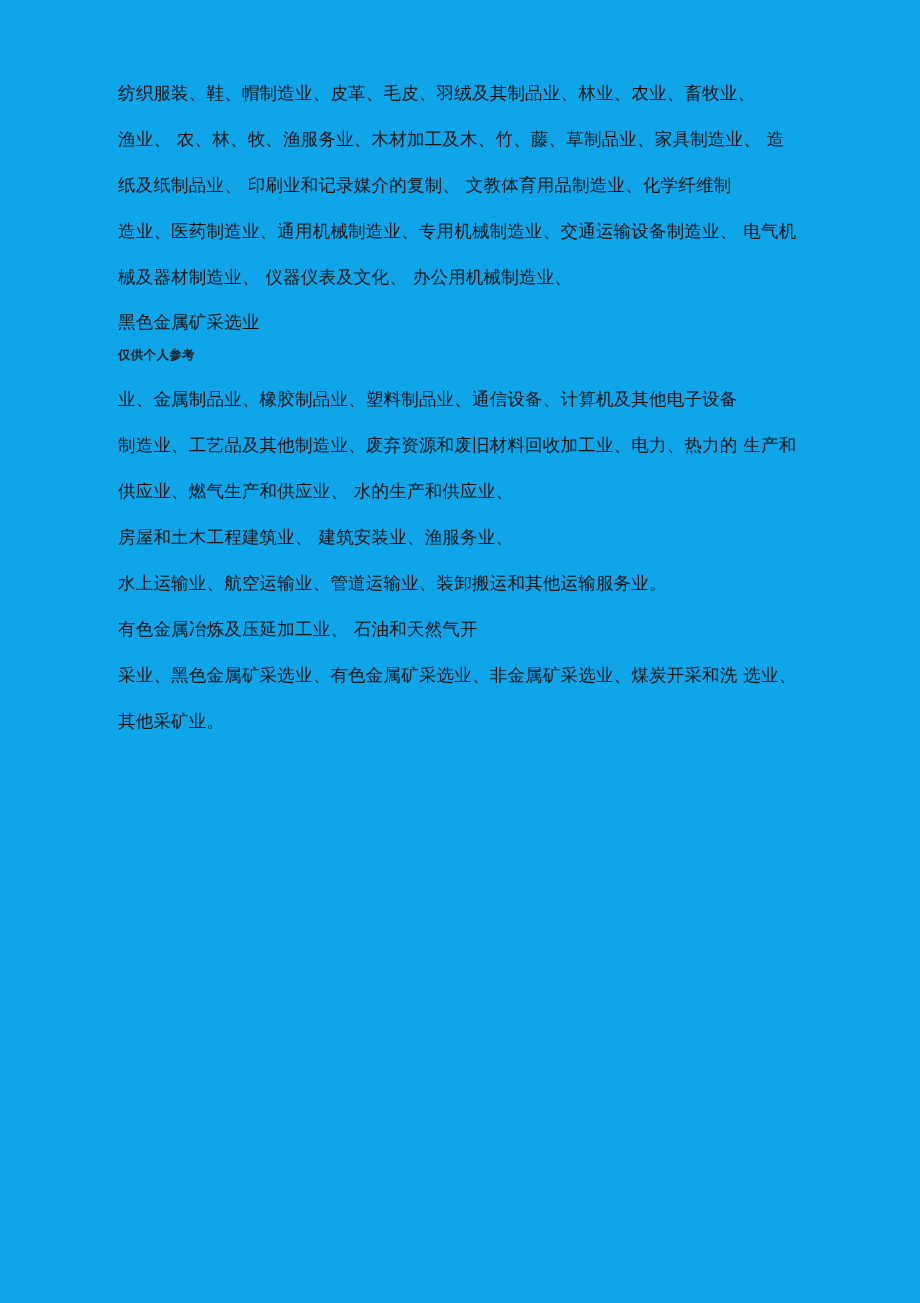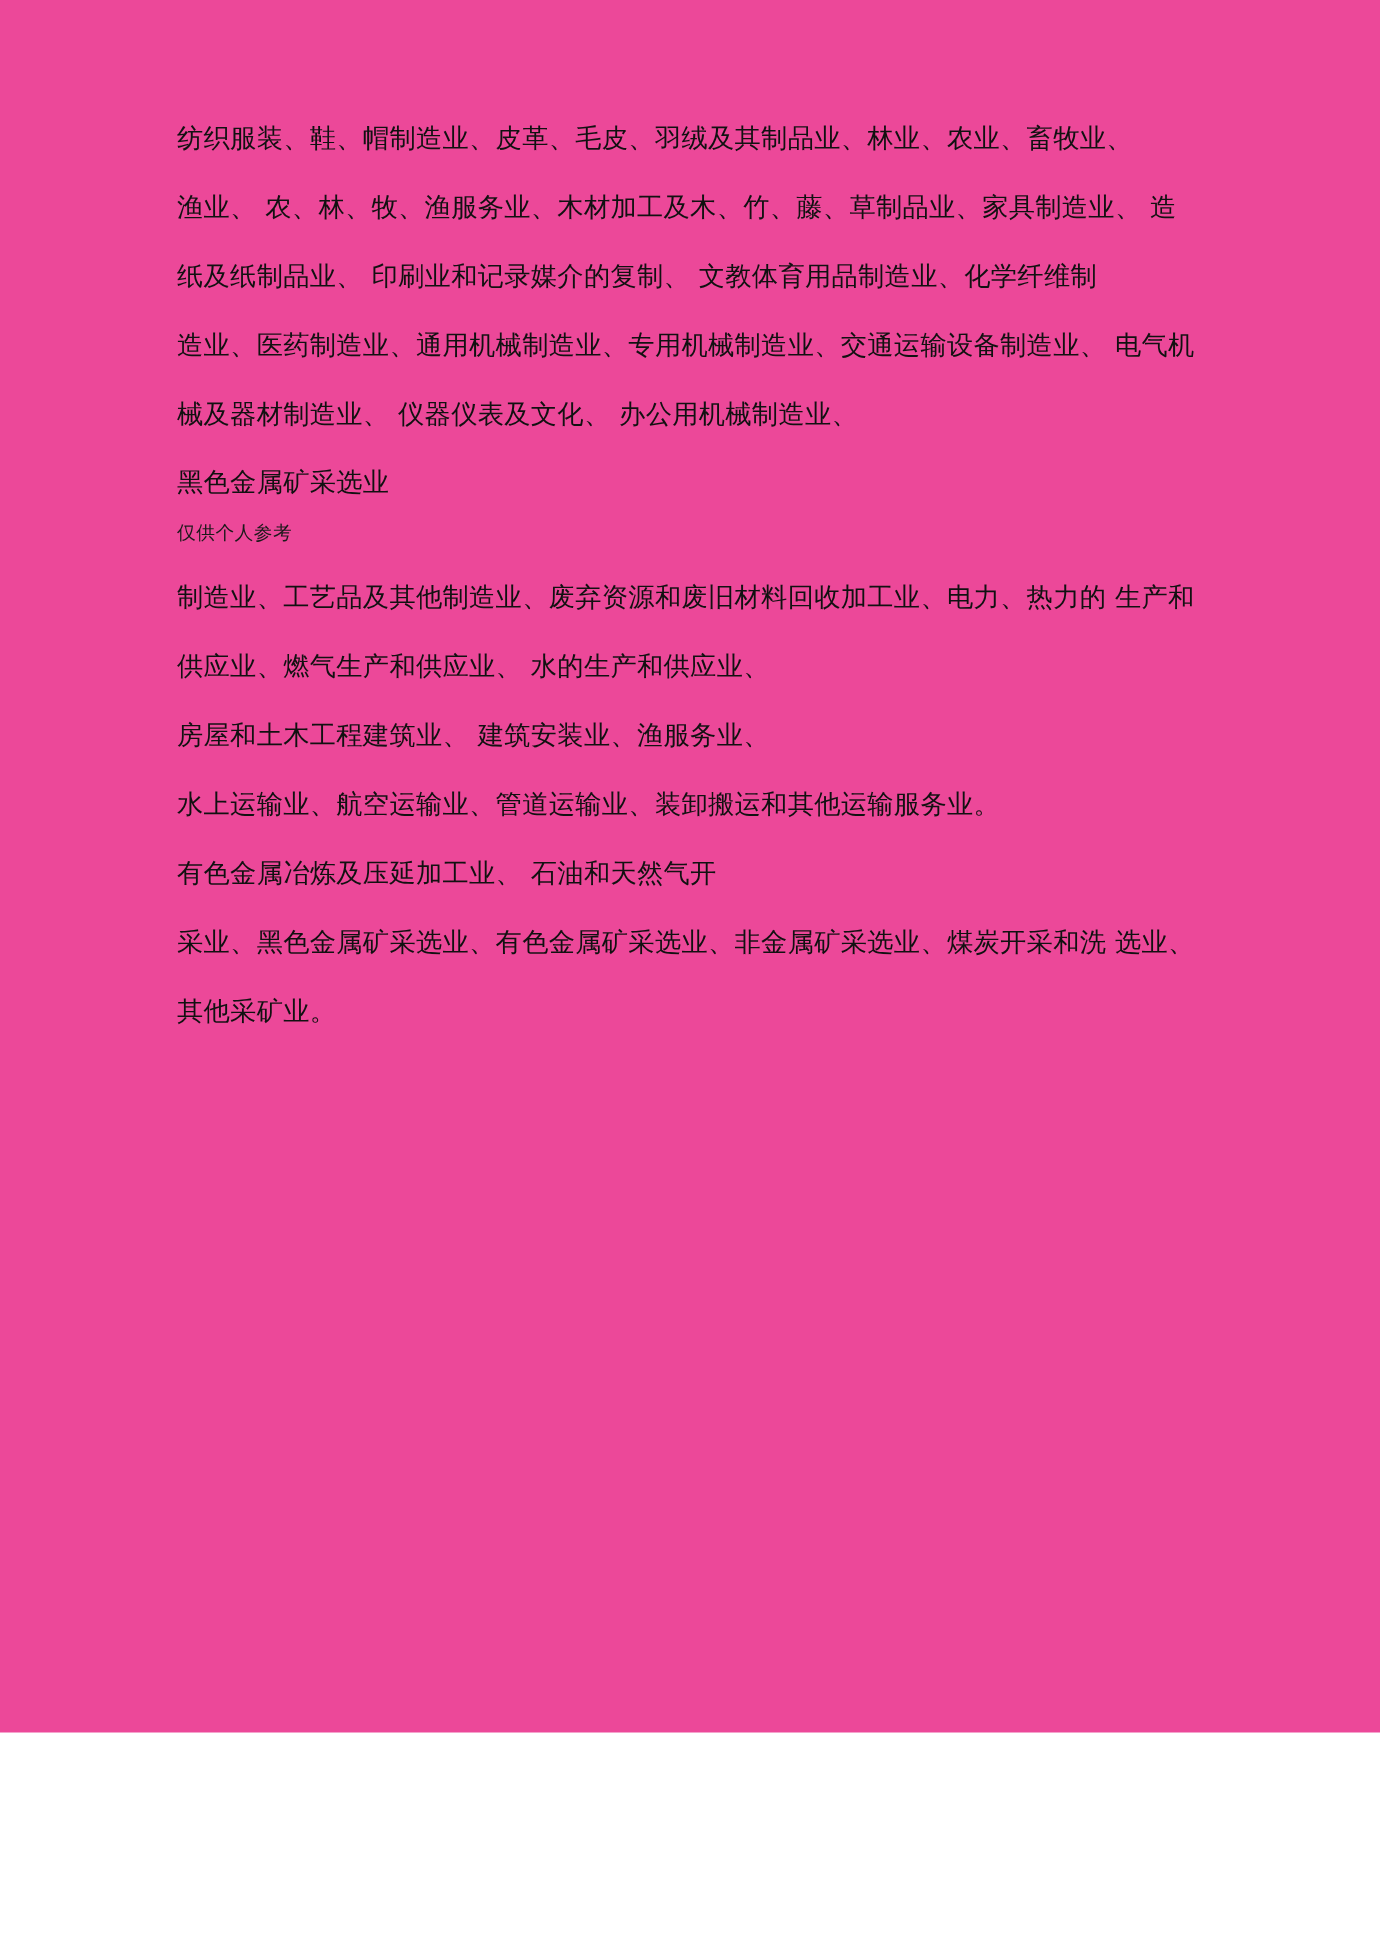--- a/index.html
+++ b/index.html
@@ -10,22 +10,22 @@
   body {
     width: 920px;
     height: 1303px;
     font-family: "DejaVu Sans", "Liberation Sans", sans-serif;
     color: #000000;
     -webkit-font-smoothing: antialiased;
   }
   .page {
     position: relative;
     width: 920px;
-    height: 1155px;
-    background: #ec4899;
+    height: 1303px;
+    background: #0ea5e9;
     overflow: hidden;
   }
   .content {
     position: absolute;
     left: 118px;
     top: 70px;
     width: 680px;
   }
   .para {
     font-size: 17.5px;
@@ -40,38 +40,40 @@
     line-height: 44px;
   }
   .watermark {
     font-size: 12.5px;
     line-height: 18px;
     color: #1a1a1a;
     margin: 0;
     padding-top: 2px;
     padding-bottom: 12px;
     letter-spacing: 0.3px;
+    font-weight: bold;
   }
   .indent {
     text-indent: 48px;
   }
 </style>
 </head>
 <body>
 
 <div class="page">
   <div class="content">
 
     <p class="para">纺织服装、鞋、帽制造业、皮革、毛皮、羽绒及其制品业、林业、农业、畜牧业、</p>
     <p class="para">渔业、 农、林、牧、渔服务业、木材加工及木、竹、藤、草制品业、家具制造业、 造纸及纸制品业、 印刷业和记录媒介的复制、 文教体育用品制造业、化学纤维制</p>
     <p class="para">造业、医药制造业、通用机械制造业、专用机械制造业、交通运输设备制造业、 电气机械及器材制造业、 仪器仪表及文化、 办公用机械制造业、</p>
     <p class="para tight">黑色金属矿采选业</p>
 
     <p class="watermark">仅供个人参考</p>
 
+    <p class="para">业、金属制品业、橡胶制品业、塑料制品业、通信设备、计算机及其他电子设备</p>
     <p class="para">制造业、工艺品及其他制造业、废弃资源和废旧材料回收加工业、电力、热力的 生产和供应业、燃气生产和供应业、 水的生产和供应业、</p>
     <p class="para">房屋和土木工程建筑业、 建筑安装业、渔服务业、</p>
     <p class="para">水上运输业、航空运输业、管道运输业、装卸搬运和其他运输服务业。</p>
     <p class="para">有色金属冶炼及压延加工业、 石油和天然气开</p>
     <p class="para">采业、黑色金属矿采选业、有色金属矿采选业、非金属矿采选业、煤炭开采和洗 选业、其他采矿业。</p>
 
   </div>
 </div>
 
 </body></html>

